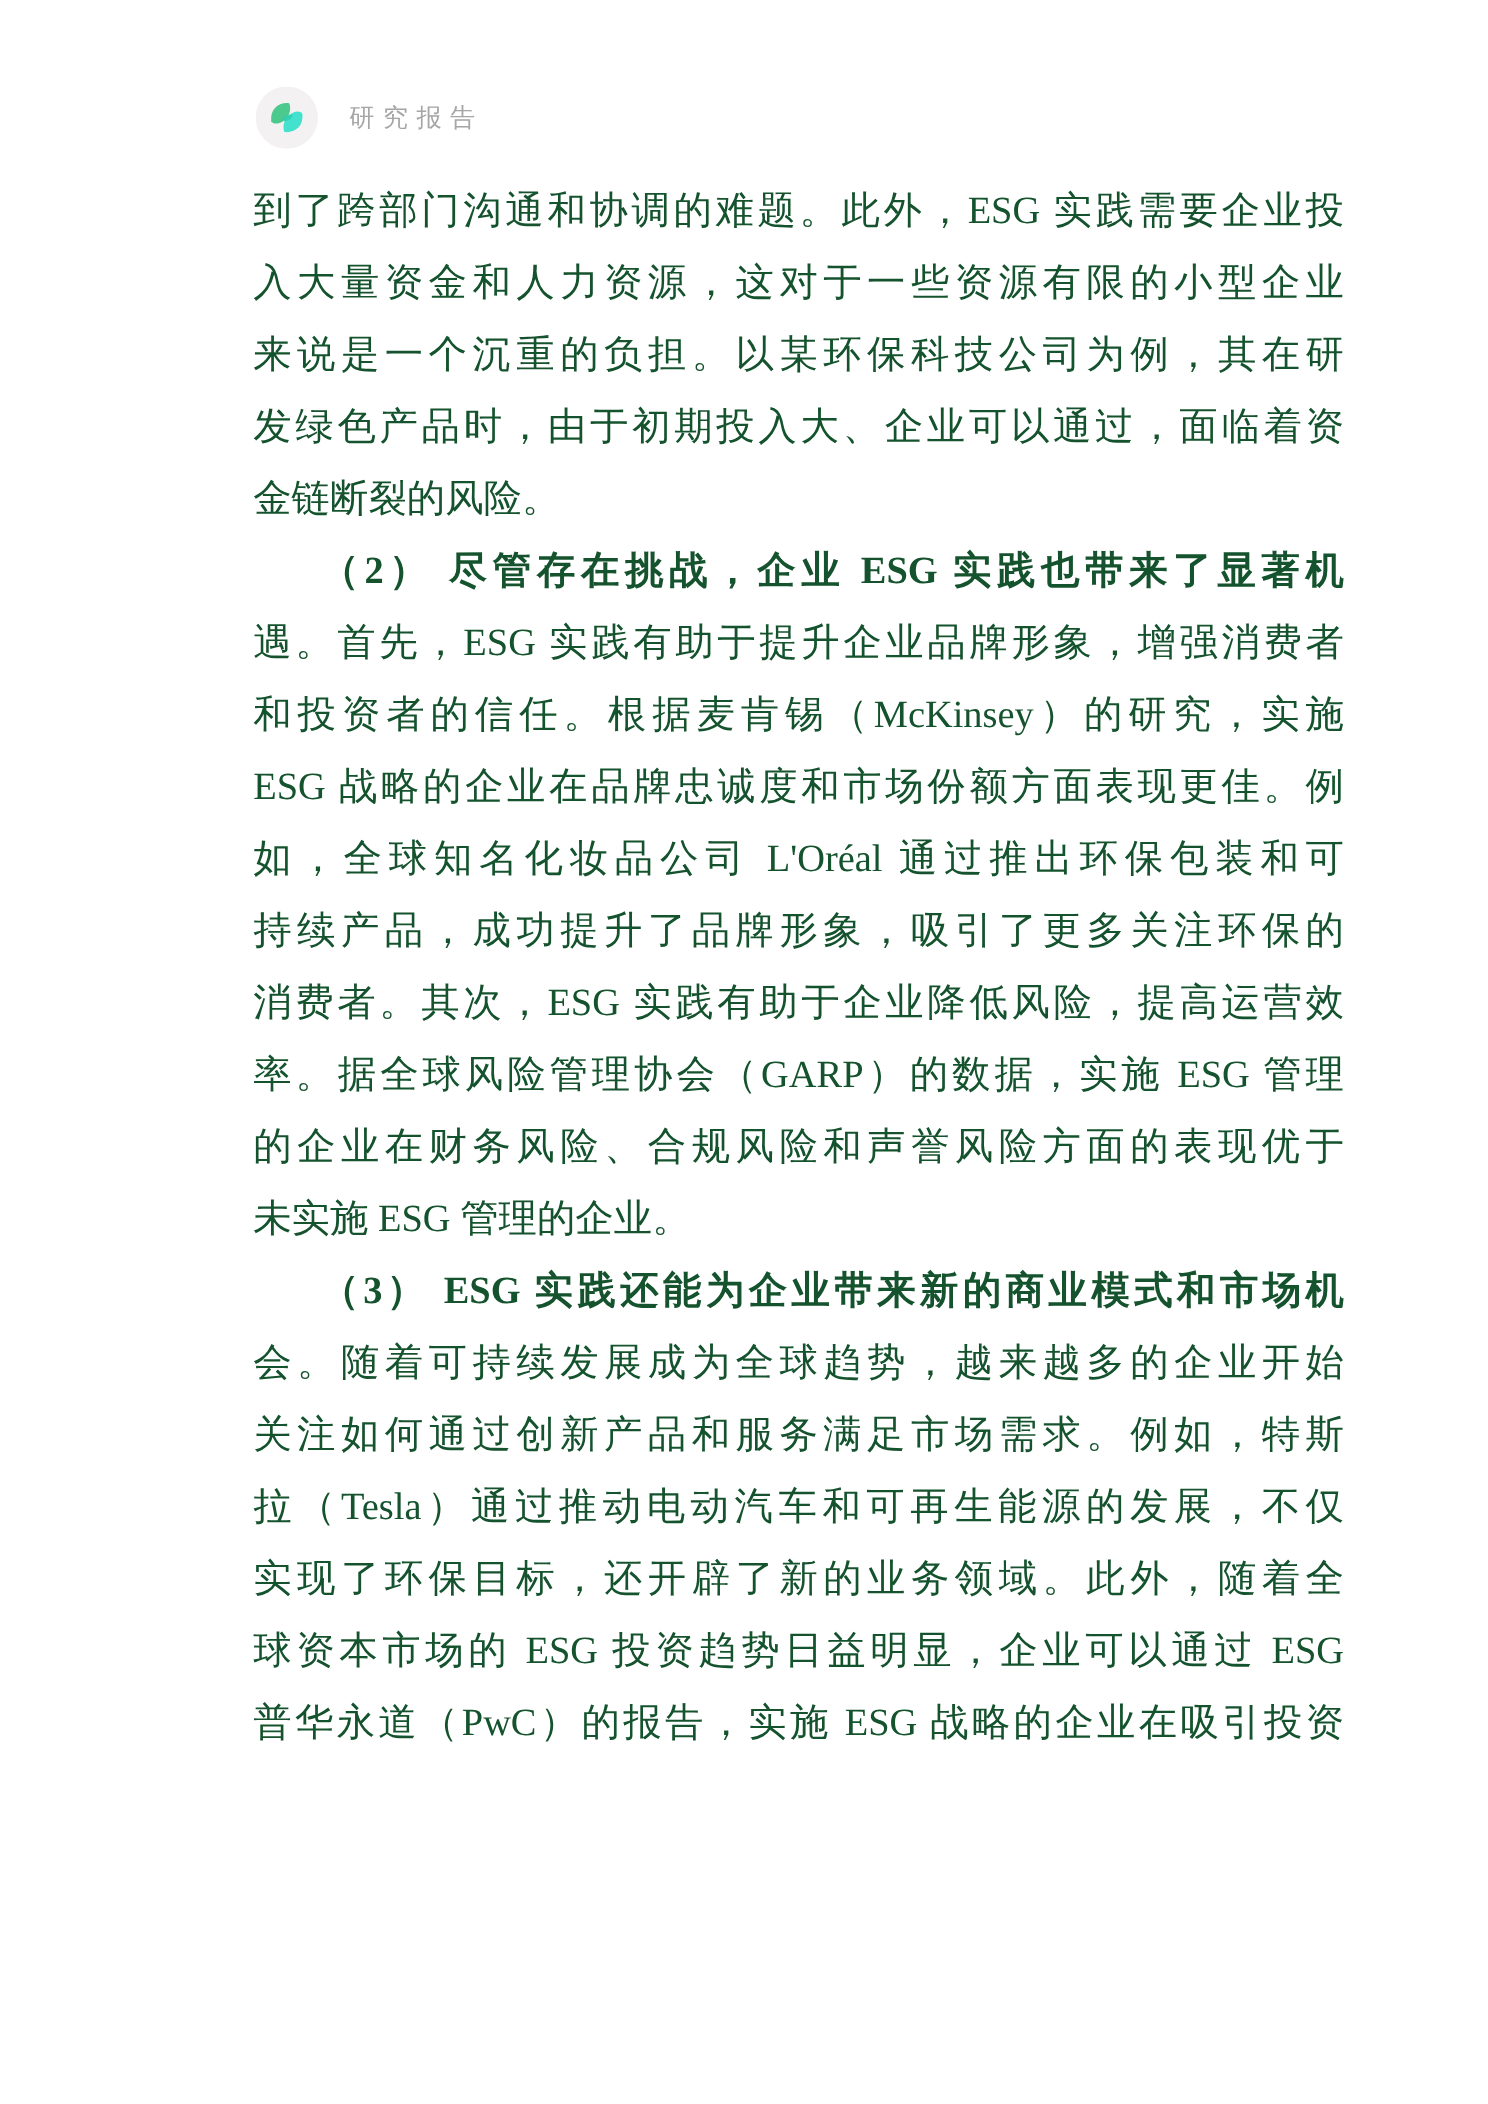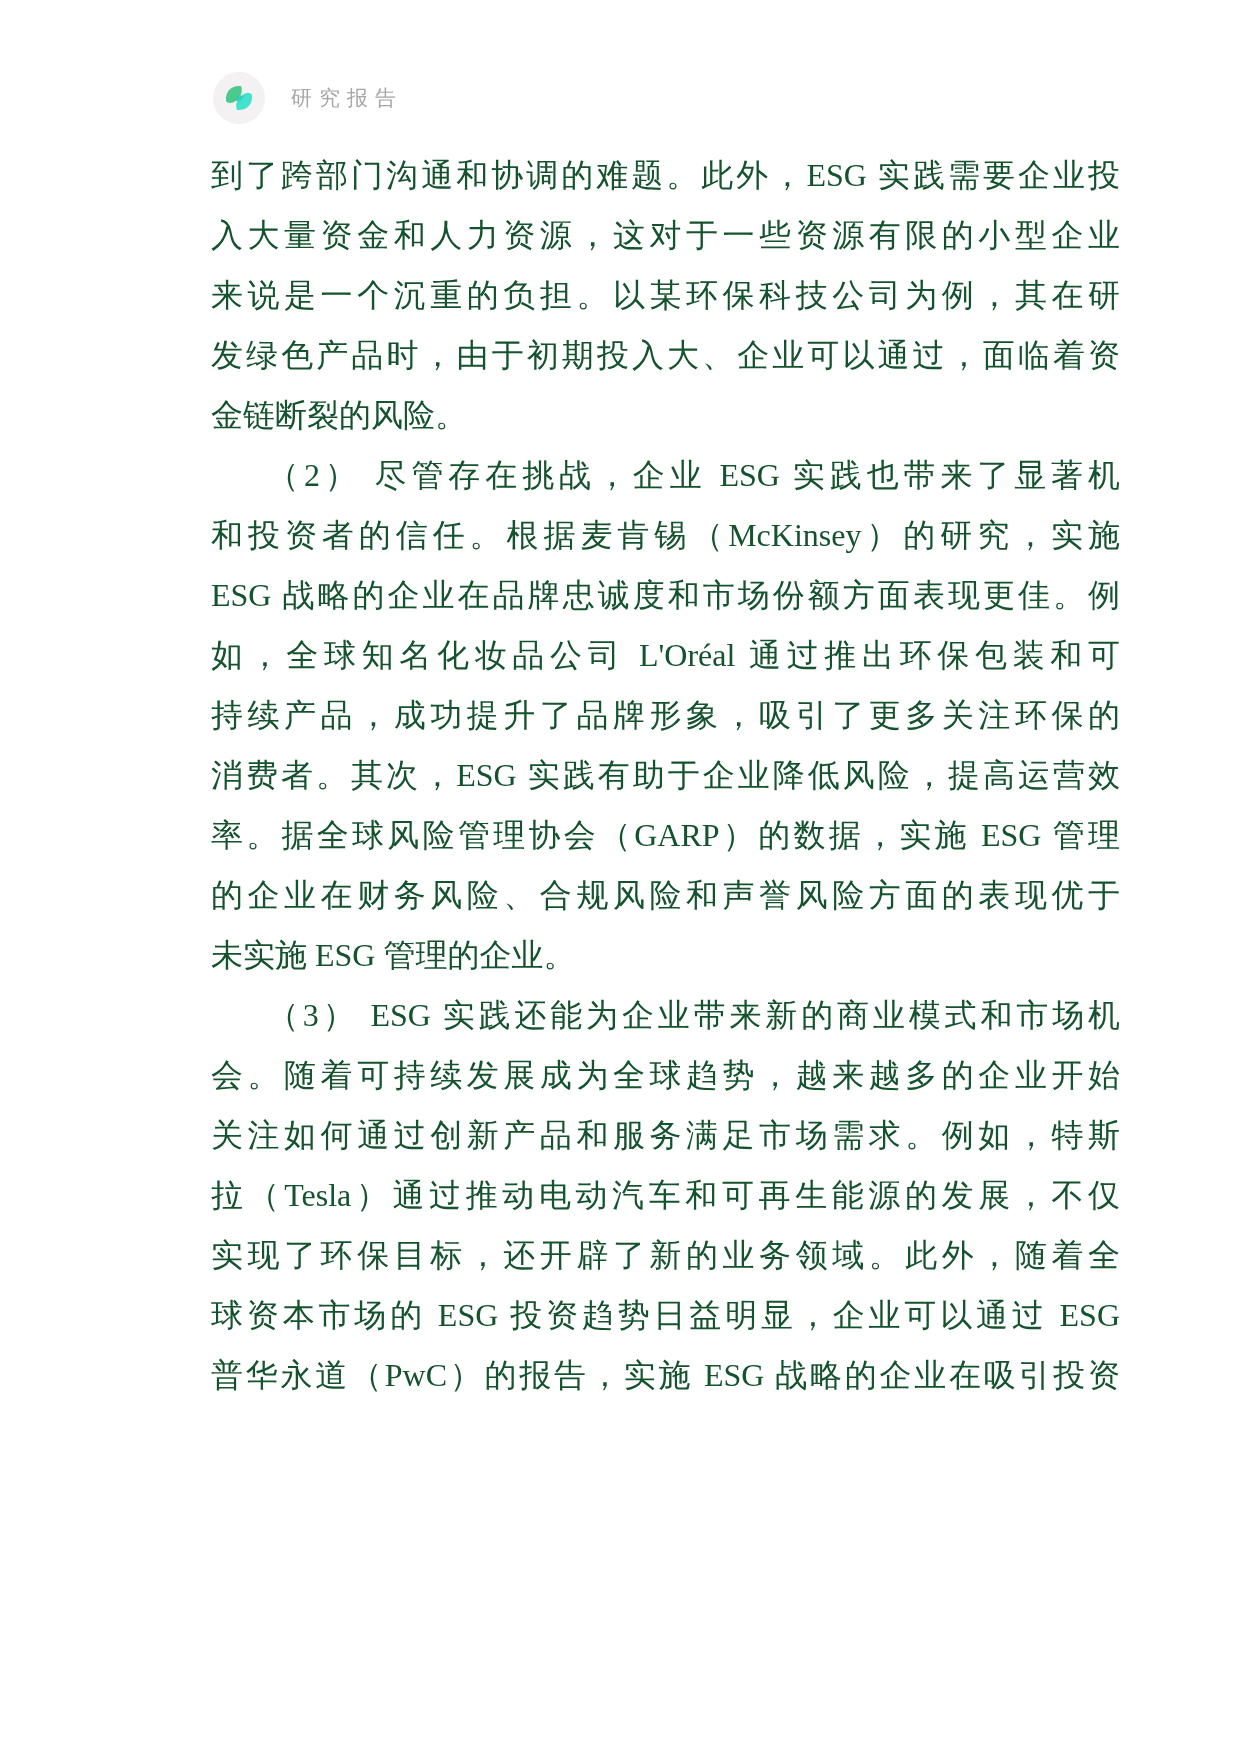--- a/index.html
+++ b/index.html
@@ -46,21 +46,21 @@
     height: 60px;
     line-height: 60px;
     font-size: 32px;
     color: #14532d;
     text-align: justify;
     text-justify: inter-character;
     overflow: hidden;
   }
   .line.j  { text-align-last: justify; }
   .line.nj { text-align-last: left; }
-  .line.ind { padding-left: 56px; }
+  .line.ind { padding-left: 56px; font-weight: bold; }
   .footer {
     position: absolute;
     top: 1622px;
     left: 186px;
     font-size: 27px;
     letter-spacing: 9px;
     color: #2a2a2a;
   }
 </style>
 </head>
@@ -81,20 +81,21 @@
   <div class="doc-body">
       <div class="paragraph">
         <div class="line j">到了跨部门沟通和协调的难题。此外，ESG 实践需要企业投</div>
         <div class="line j">入大量资金和人力资源，这对于一些资源有限的小型企业</div>
         <div class="line j">来说是一个沉重的负担。以某环保科技公司为例，其在研</div>
         <div class="line j">发绿色产品时，由于初期投入大、企业可以通过，面临着资</div>
         <div class="line nj">金链断裂的风险。</div>
       </div>
       <div class="paragraph">
         <div class="line j ind">（2） 尽管存在挑战，企业 ESG 实践也带来了显著机</div>
+        <div class="line j">遇。首先，ESG 实践有助于提升企业品牌形象，增强消费者</div>
         <div class="line j">和投资者的信任。根据麦肯锡（McKinsey）的研究，实施</div>
         <div class="line j">ESG 战略的企业在品牌忠诚度和市场份额方面表现更佳。例</div>
         <div class="line j">如，全球知名化妆品公司 L'Oréal 通过推出环保包装和可</div>
         <div class="line j">持续产品，成功提升了品牌形象，吸引了更多关注环保的</div>
         <div class="line j">消费者。其次，ESG 实践有助于企业降低风险，提高运营效</div>
         <div class="line j">率。据全球风险管理协会（GARP）的数据，实施 ESG 管理</div>
         <div class="line j">的企业在财务风险、合规风险和声誉风险方面的表现优于</div>
         <div class="line nj">未实施 ESG 管理的企业。</div>
       </div>
       <div class="paragraph">

